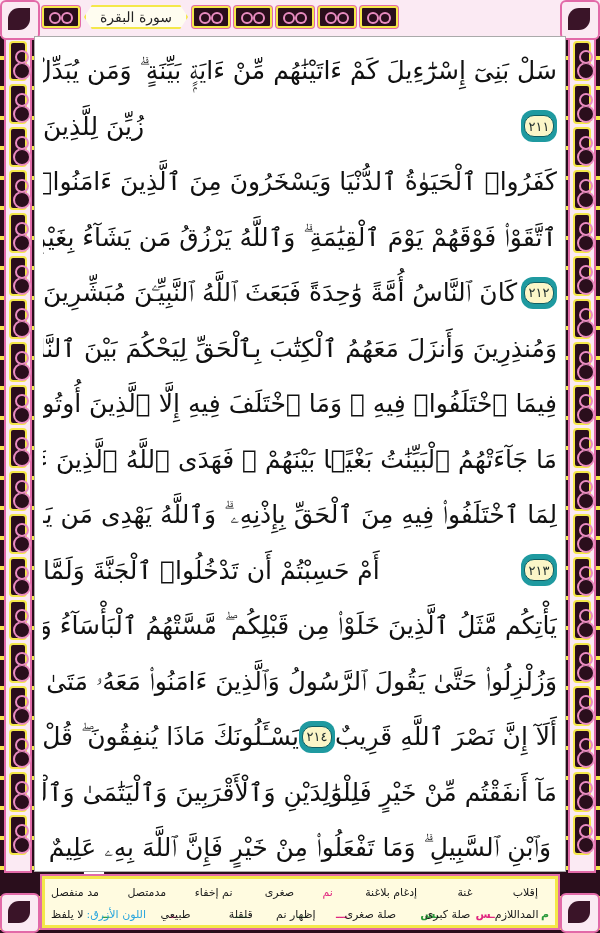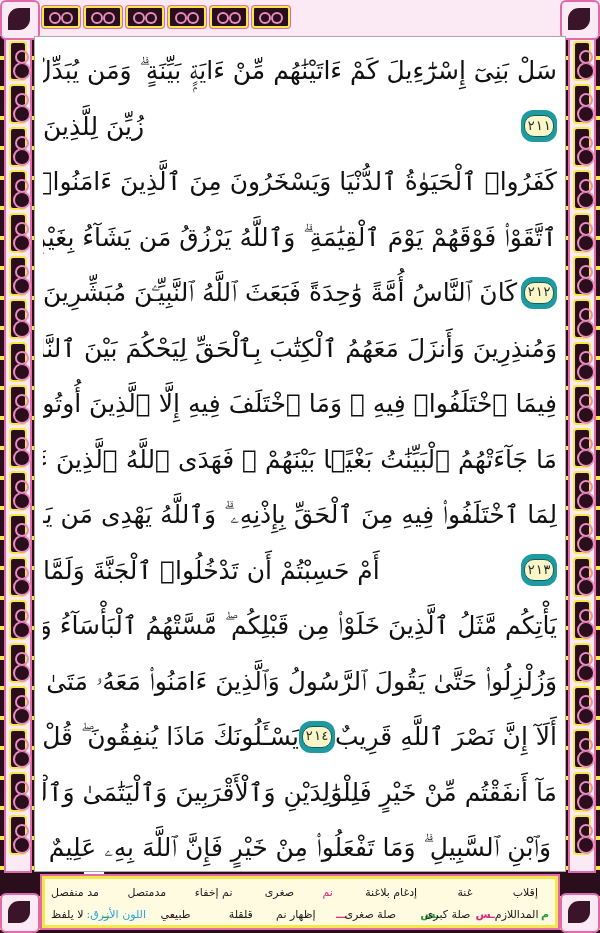--- a/index.html
+++ b/index.html
@@ -87,21 +87,21 @@
   .c-blue { color: #2aa6dd; }
   .c-green { color: #2b9a3c; }
   .ayah {
     display: inline-flex; align-items: center; justify-content: center;
     width: 36px; height: 32px; background: #1f9aa0; border-radius: 12px;
     position: relative; flex: 0 0 auto;
   }
   .ayah span {
     background: #fbf6c8; border: 1px solid #0e5f64; border-radius: 10px;
     width: 28px; height: 20px; display: flex; align-items: center; justify-content: center;
-    font-size: 13px; color: #1b2a2a; font-family: Liberation Mono, monospace; line-height: 1;
+    font-size: 13px; color: #1b2a2a; font-family: Liberation Serif, serif; line-height: 1;
   }
 
   
   .legend {
     position: absolute; left: 42px; right: 42px; top: 876px; height: 52px;
     background: #fffbe0; border: 3px solid #f4e84a; box-shadow: 0 0 0 2px #e26aa8;
     box-sizing: border-box; padding: 2px 6px; direction: rtl;
     font-family: "DejaVu Sans", sans-serif; font-size: 11px; color: #1a1a1a;
   }
   .legend-row { display: flex; justify-content: space-between; align-items: center; height: 22px; }
@@ -155,20 +155,21 @@
     <div class="tile"></div>
     <div class="tile"></div>
 </div>
 <div class="corner tl"></div>
 <div class="corner tr"></div>
 <div class="corner bl"></div>
 <div class="corner br"></div>
 
 <div class="hdr-row">
   <div class="hdr-tile"></div>
+  <div class="hdr-label wide">سورة البقرة</div>
   <div class="hdr-tile"></div>
   <div class="hdr-tile"></div>
   <div class="hdr-label page">٣٣</div>
   <div class="hdr-tile"></div>
   <div class="hdr-tile"></div>
   <div class="hdr-tile"></div>
 </div>
 
 <div class="page">
   <div class="line">

